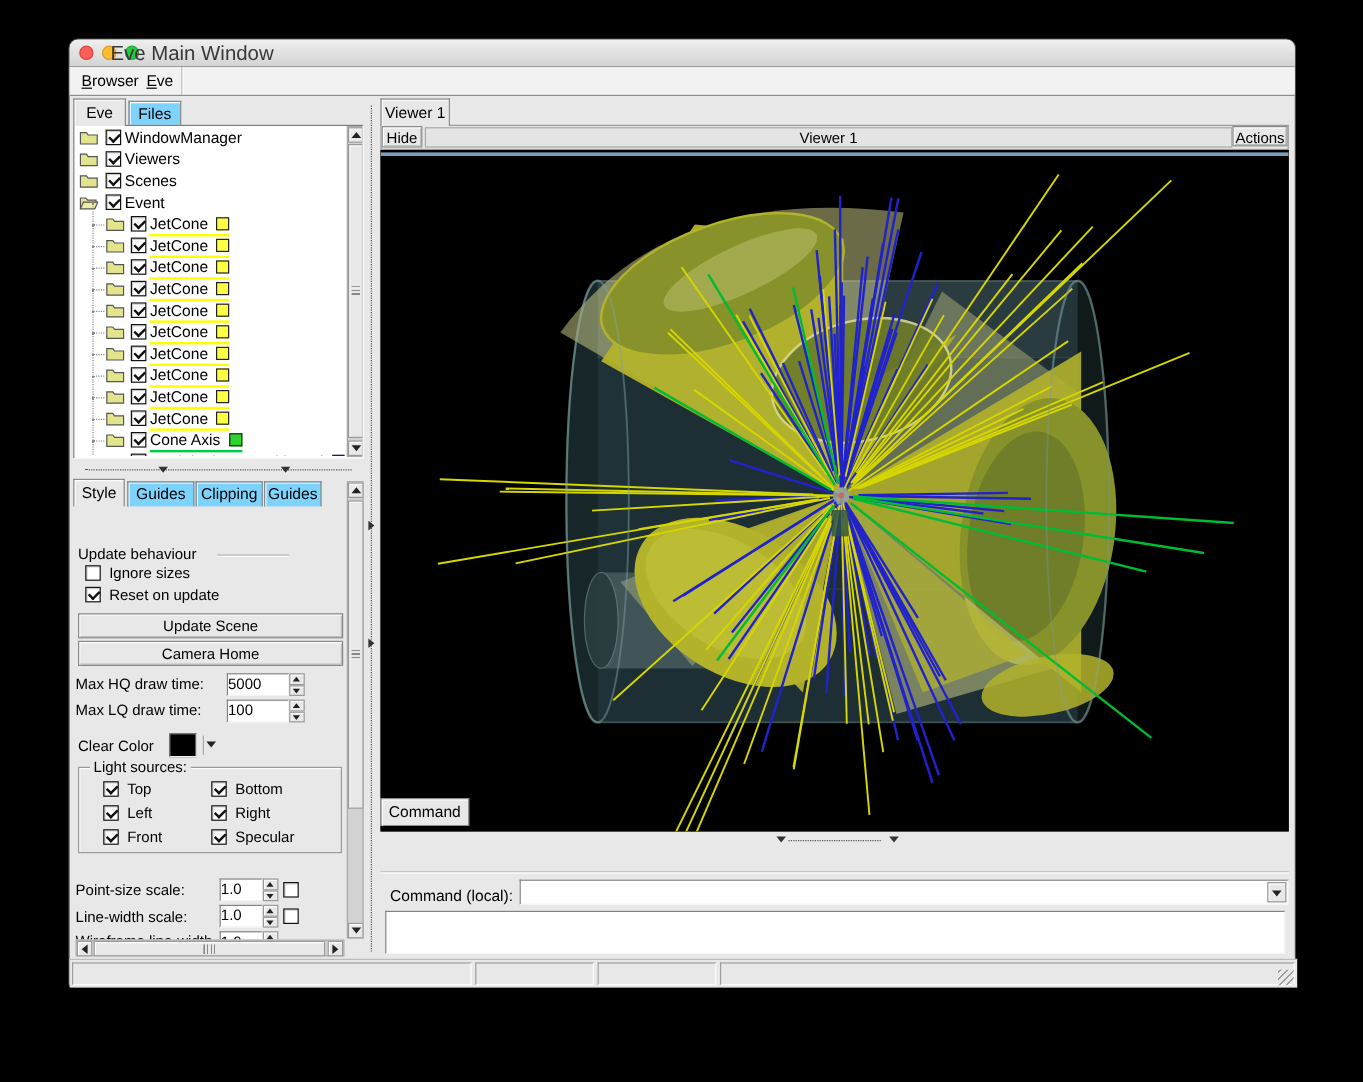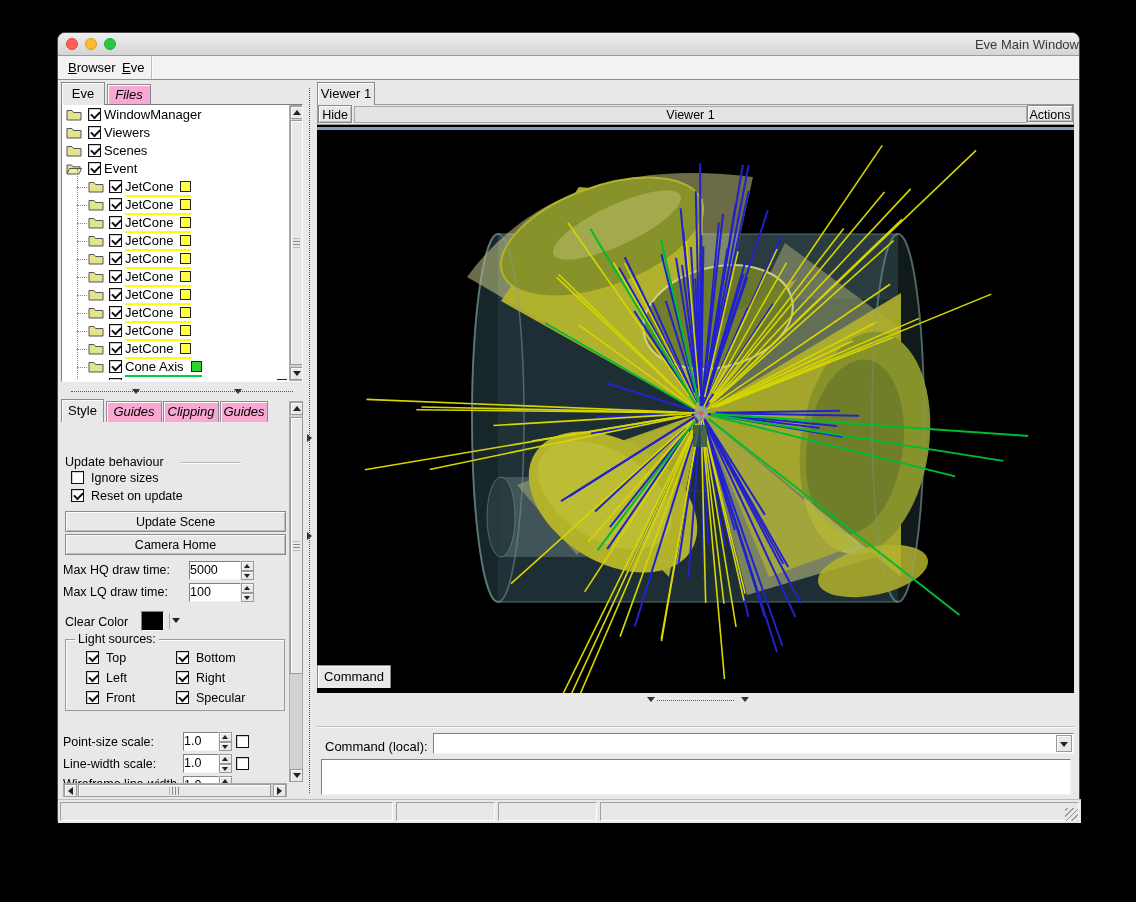--- a/index.html
+++ b/index.html
@@ -7,35 +7,35 @@
   .screen{position:relative;width:1136px;height:902px;background:#000;overflow:hidden;
     font-family:"Liberation Sans",sans-serif;font-size:13px;color:#000;}
   .window{position:absolute;left:57px;top:32px;width:1023px;height:790px;
     background:#e8e8e8;border:1px solid #4a4a4a;border-radius:8px 8px 2px 2px;
     box-shadow:0 16px 40px rgba(0,0,0,.6);}
   
   .titlebar{position:absolute;left:0;top:0;width:100%;height:23px;
     background:linear-gradient(#efefef,#d4d4d4);border-bottom:1px solid #9c9c9c;
     border-radius:7px 7px 0 0;}
   .title{position:absolute;left:0;top:0;width:100%;height:23px;line-height:23px;
-    text-align:right;color:#383838;font-size:13px;padding-left:34px;}
+    text-align:left;color:#383838;font-size:17px;padding-left:34px;}
   .light{position:absolute;top:5px;width:12px;height:12px;border-radius:50%;}
   .light.red{left:8px;background:#ff5f57;border:1px solid #dd4440;}
   .light.yel{left:27px;background:#febc2e;border:1px solid #d89e24;}
   .light.grn{left:46px;background:#28c840;border:1px solid #1faf34;}
   
   .menubar{position:absolute;left:0;top:23px;width:100%;height:24px;background:#f2f2f2;
     border-bottom:1px solid #8e8e8e;}
   .menuitem{position:absolute;top:0;height:23px;line-height:23px;padding:0 6px;color:#000;}
   .menu-sep{position:absolute;left:93px;top:0;height:23px;width:1px;background:#bdbdbd;box-shadow:1px 0 0 #fdfdfd;}
   .hot{text-decoration:underline;}
   .tab{position:absolute;background:#e8e8e8;border:1px solid #8a8a8a;border-bottom:none;
     box-shadow:inset 1px 1px 0 #fdfdfd;text-align:center;font-size:13px;}
   .tab.active{z-index:5;}
-  .tab.inactive{background:#f9a8d4;font-style:italic;}
+  .tab.inactive{background:#7dd3fc;}
   
   .tree-frame{position:absolute;left:3px;top:71px;width:242px;height:278px;background:#fff;
     border:1px solid #7d7d7d;border-right-color:#fafafa;border-bottom-color:#fafafa;overflow:hidden;}
   .tree-rows{position:absolute;left:1px;top:1px;width:224px;height:274px;overflow:hidden;}
   .tree-row{position:relative;height:18px;white-space:nowrap;}
   .tree-row .folder{position:absolute;top:2px;left:3px;}
   .tree-row .cb{position:absolute;top:2px;left:25px;}
   .tree-row .tree-label{position:absolute;left:41px;top:1px;font-size:13px;line-height:16px;}
   .tree-row.child .folder{left:25px;}
   .tree-row.child .cb{left:46px;}

